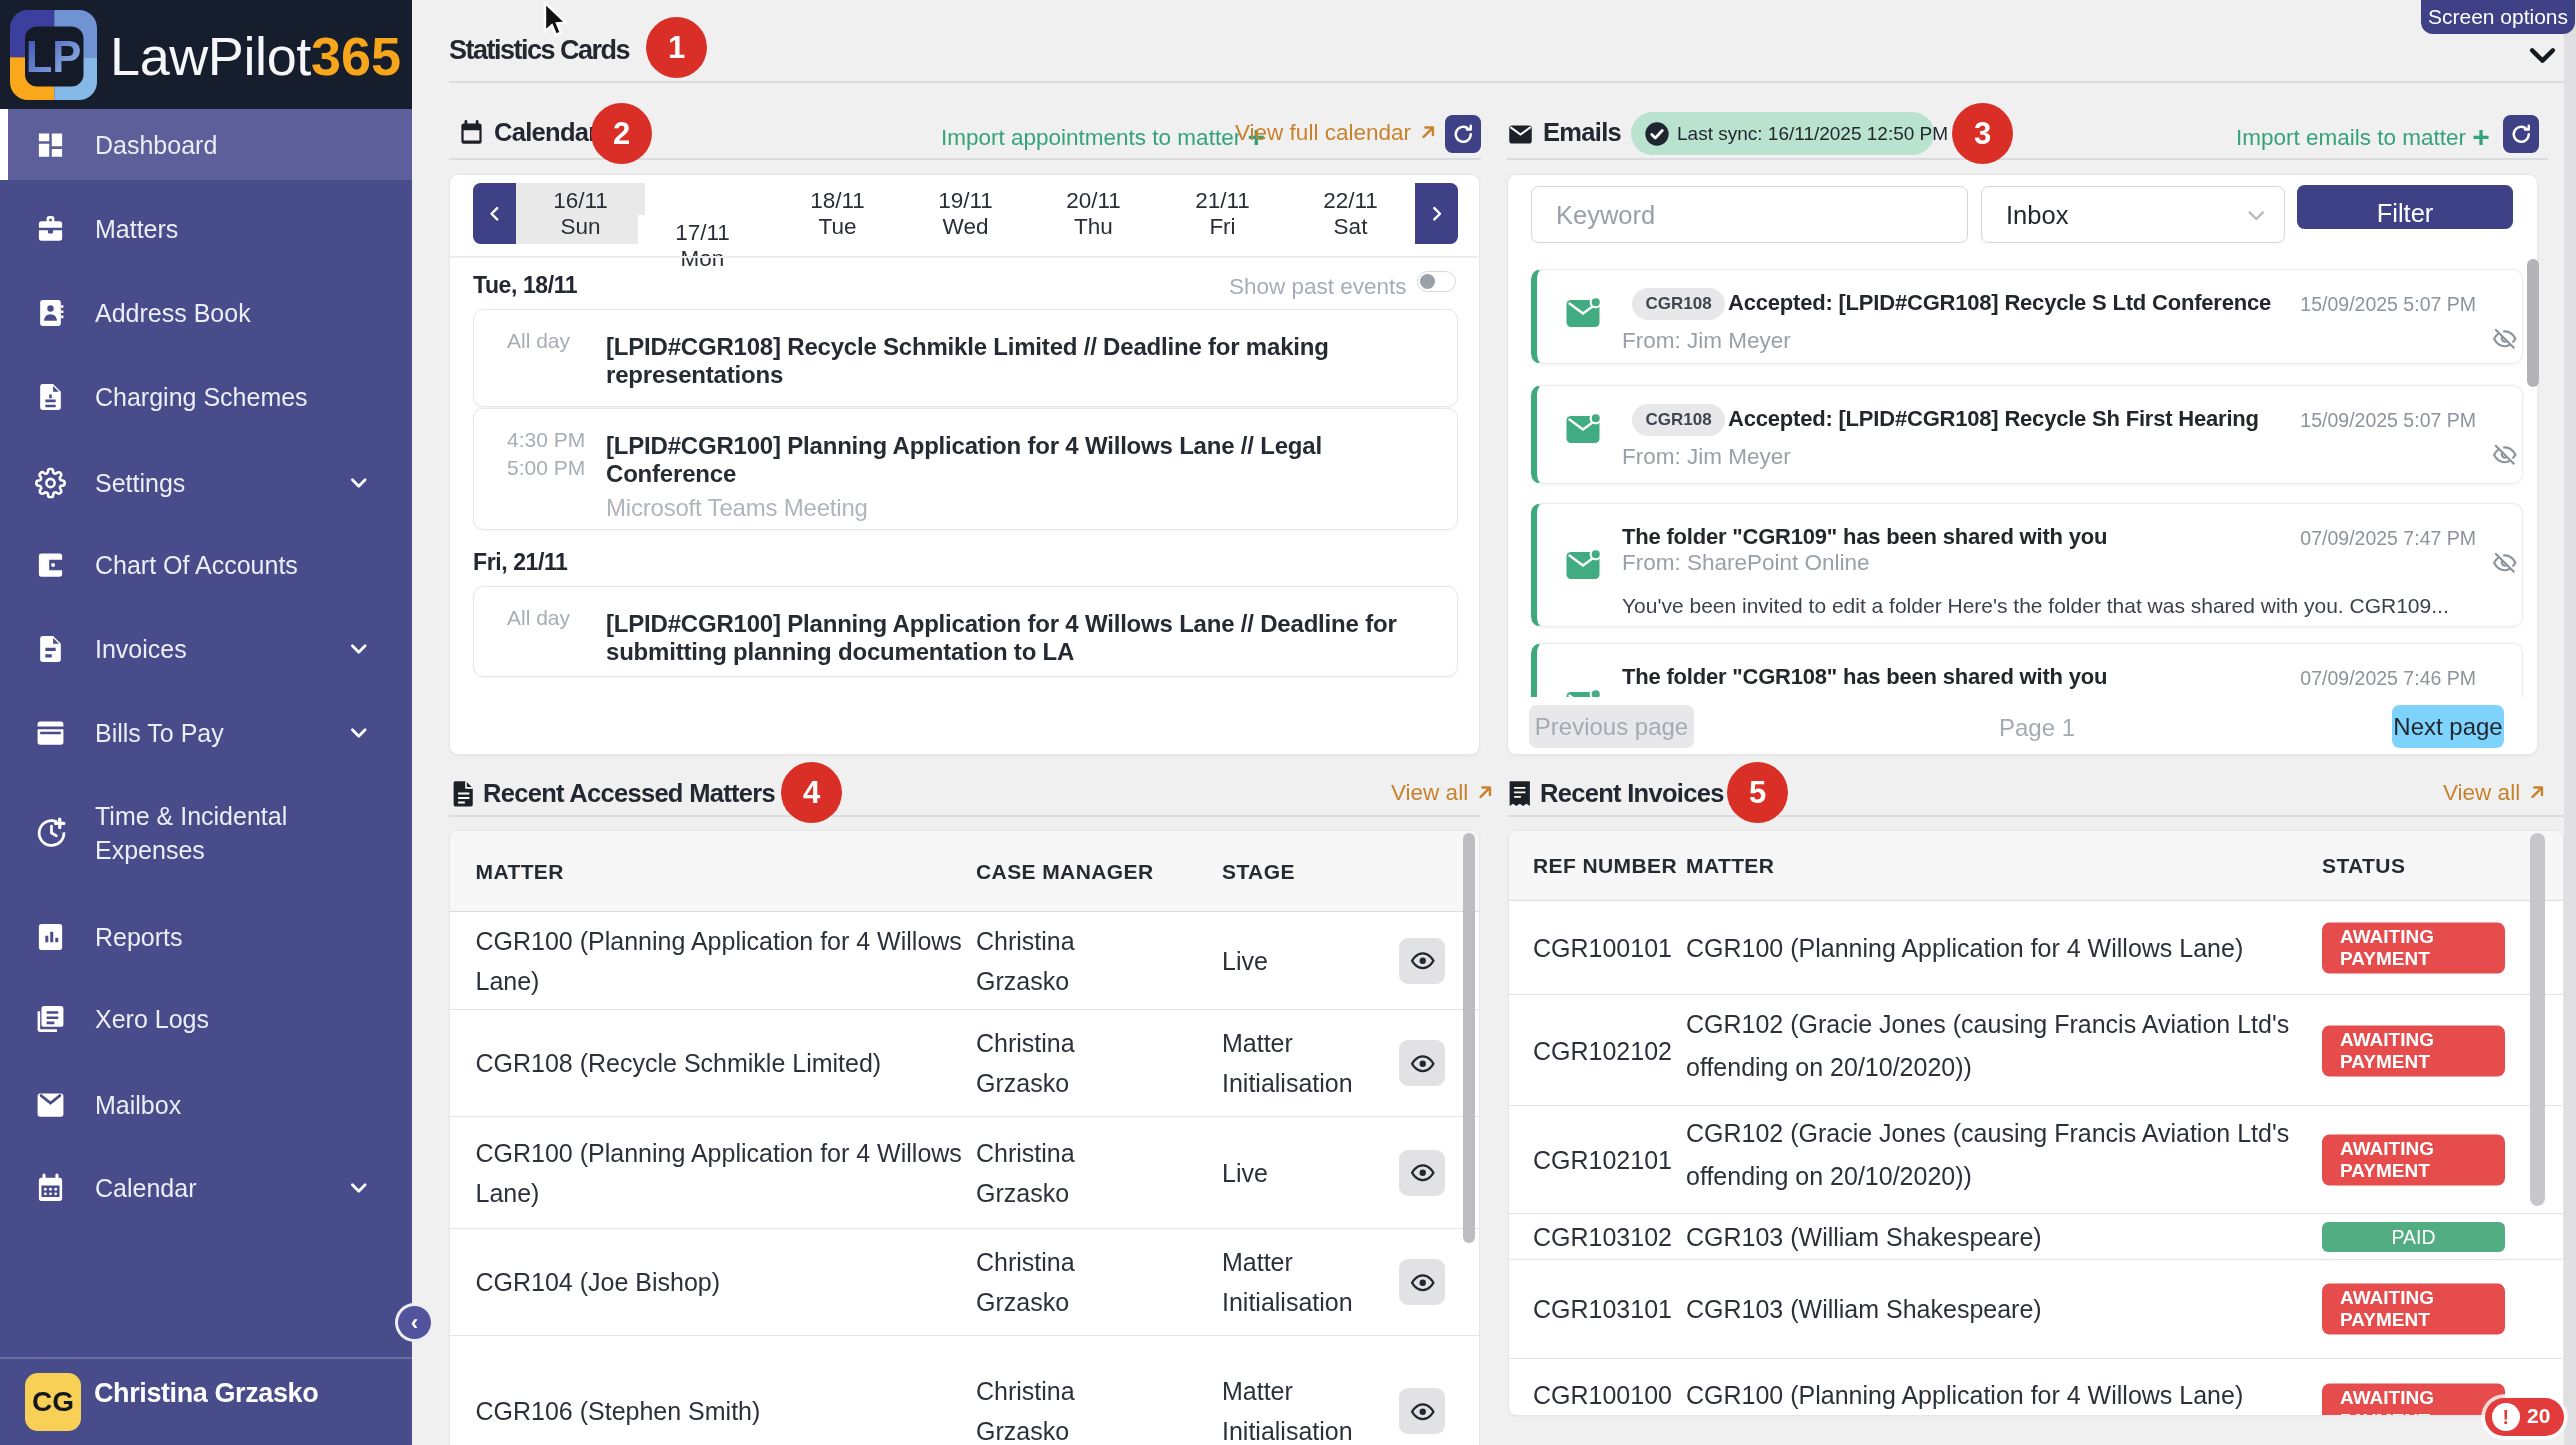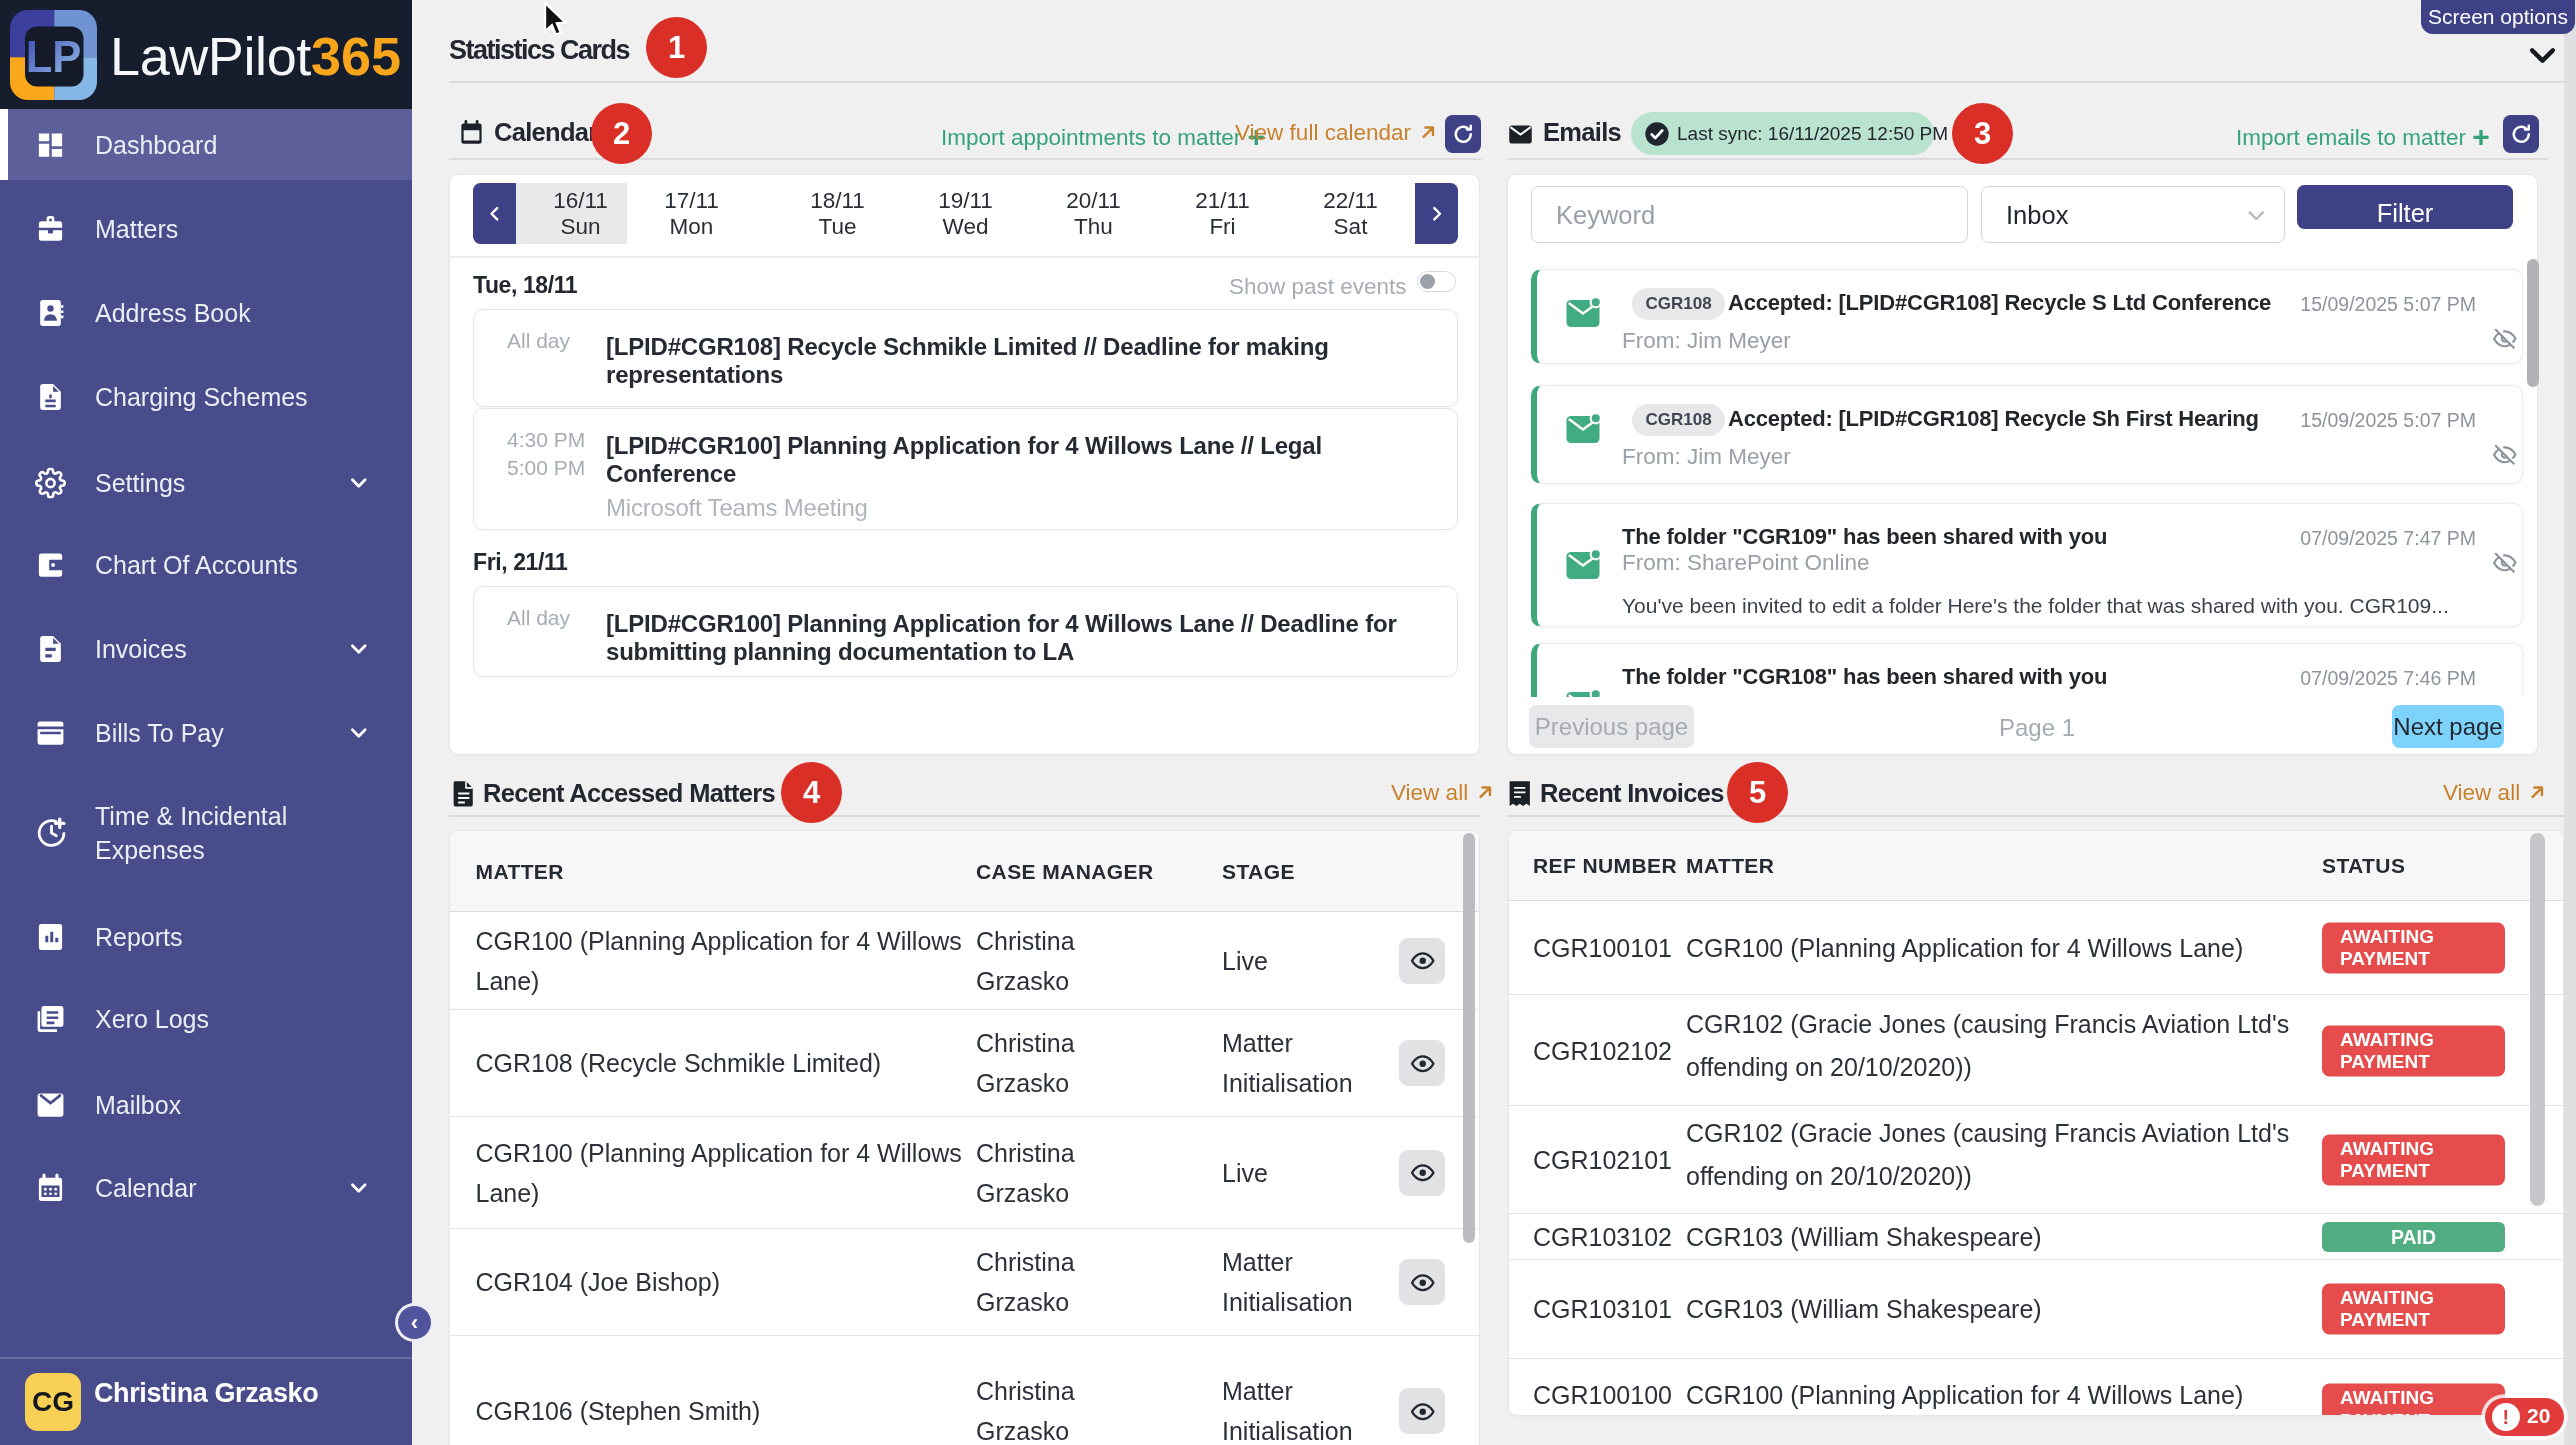--- a/index.html
+++ b/index.html
@@ -51,21 +51,21 @@
 .th { position:absolute; top:28.5px; font-size:21px; font-weight:bold; color:#262b33; letter-spacing:0.4px; }
 .mrow, .irow { position:absolute; left:0; width:100%; border-bottom:1.5px solid #e4e4e6; }
 .mc1 { position:absolute; left:25.5px; top:50%; transform:translateY(-50%); font-size:25px; color:#2c3039; line-height:40px; width:494px; }
 .mc2 { position:absolute; left:526px; top:50%; transform:translateY(-50%); font-size:25px; color:#2c3039; line-height:40px; }
 .mc3 { position:absolute; left:772px; top:50%; transform:translateY(-50%); font-size:25px; color:#2c3039; line-height:40px; }
 .eyeb { position:absolute; left:949px; top:50%; transform:translateY(-50%); width:46px; height:46px; background:#e2e2e4; border-radius:9px; }
 .eyeb svg { position:absolute; left:10.5px; top:10.5px; }
 .ic1 { position:absolute; left:24px; top:50%; transform:translateY(-50%); font-size:25px; color:#2c3039; }
 .ic2 { position:absolute; left:177px; top:50%; transform:translateY(-50%); font-size:25px; color:#2c3039; line-height:43px; }
 .rpill { position:absolute; left:813px; top:50%; transform:translateY(-50%); width:183px; background:#e64c4c; border-radius:7.5px; color:#fff; font-weight:bold; font-size:19px; line-height:22.5px; padding:3px 0 3px 18px; }
-.gpill { position:absolute; left:813px; top:50%; transform:translateY(-50%); width:183px; height:30px; background:#52ad82; border-radius:6px; color:#fff; font-weight:bold; font-size:19.5px; text-align:center; line-height:30px; }
+.gpill { position:absolute; left:813px; top:50%; transform:translateY(-50%); width:183px; height:30px; background:#52ad82; border-radius:6px; color:#fff; font-weight:normal; font-size:19.5px; text-align:center; line-height:30px; }
 </style>
 </head>
 <body>
 
 <div id="sidebar">
   <div id="logo">
     <svg width="87" height="90" style="position:absolute;left:9.7px;top:9.7px" viewBox="0 0 116 120">
       <defs>
         <clipPath id="lc">
             <rect x="0" y="0" width="116" height="120" rx="24"></rect>
@@ -254,21 +254,21 @@
 <div class="abs" style="left:473px;top:183px;width:985px;height:61px;z-index:2;">
   <div class="abs" style="left:0;top:0;width:43px;height:61px;background:#3e4186;border-radius:7.5px 0 0 7.5px;">
     <svg width="19.5" height="19.5" viewBox="0 0 24 24" style="position:absolute;left:12px;top:21px">
         <path d="M15 5l-7 7 7 7" fill="none" stroke="#fff" stroke-width="3" stroke-linecap="round" stroke-linejoin="round"></path>
       </svg>
   </div>
   <div class="dcell" style="left:43px;background:#e9e9ea;">
       <span>16/11</span>
       <span>Sun</span>
     </div>
-  <div class="dcell" style="left:154px;">
+  <div class="dcell" style="left:165px;margin-top:32px;">
       <span>17/11</span>
       <span>Mon</span>
     </div>
   <div class="dcell" style="left:300px;">
       <span>18/11</span>
       <span>Tue</span>
     </div>
   <div class="dcell" style="left:428px;">
       <span>19/11</span>
       <span>Wed</span>

